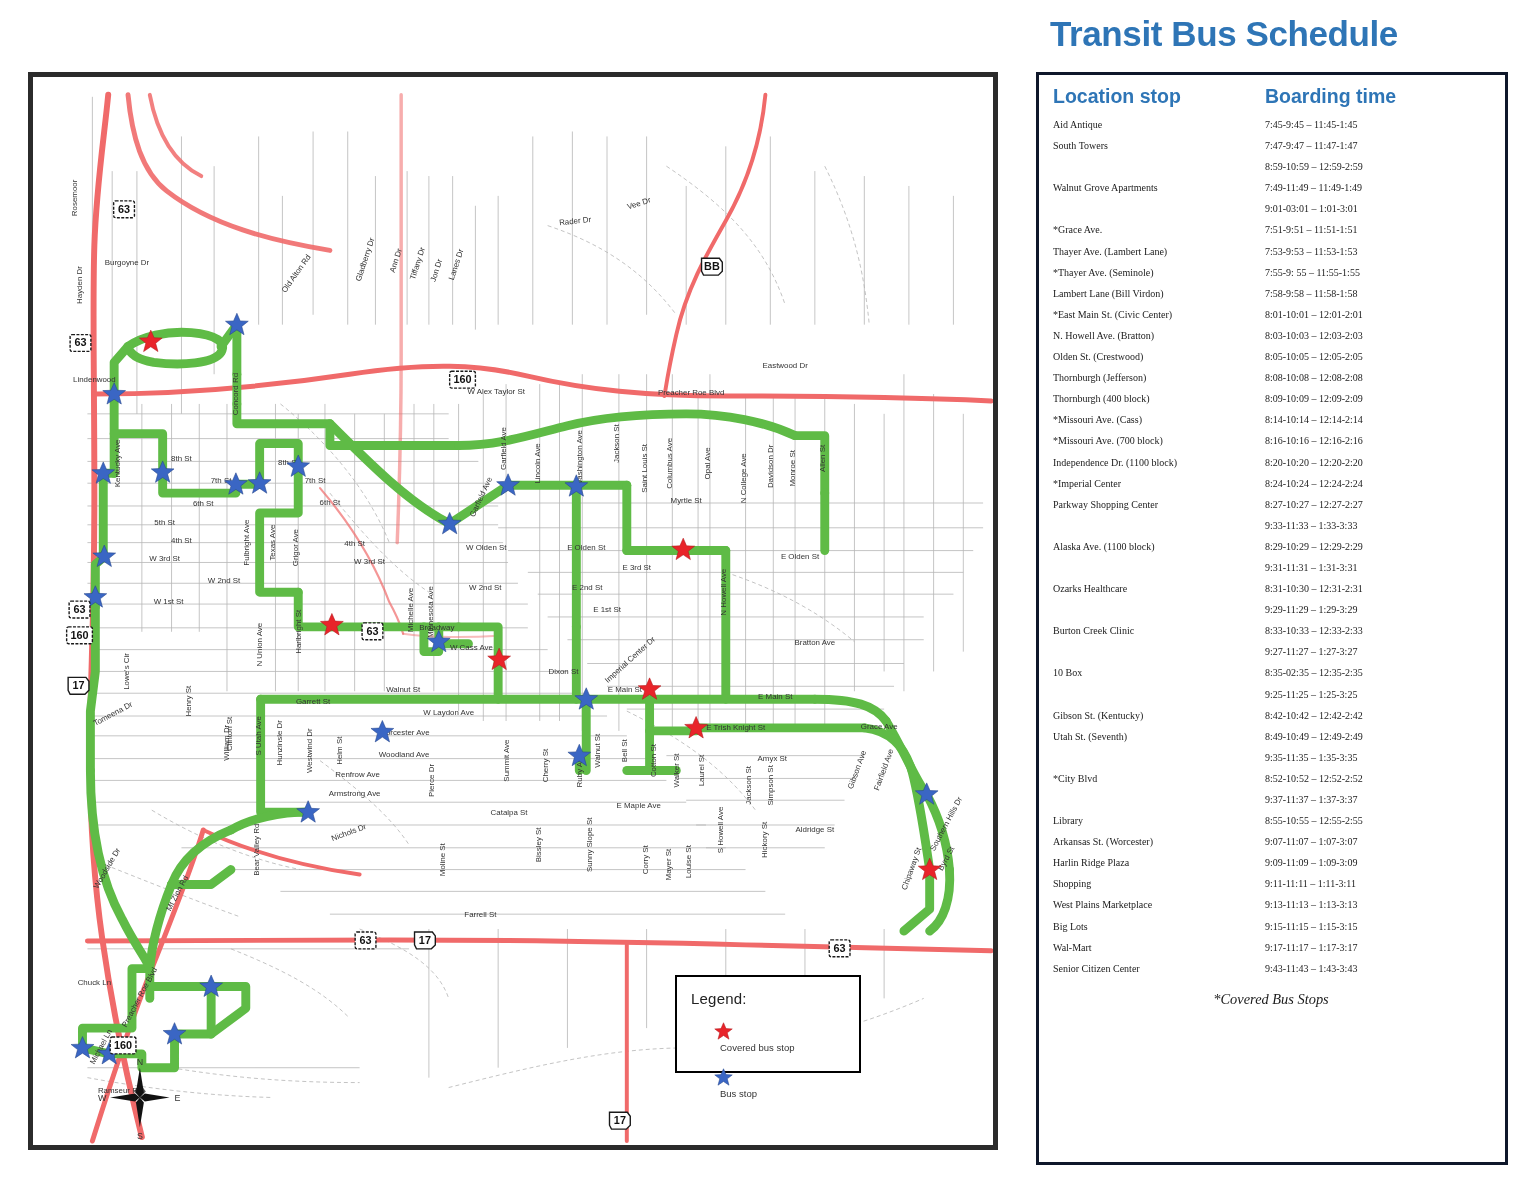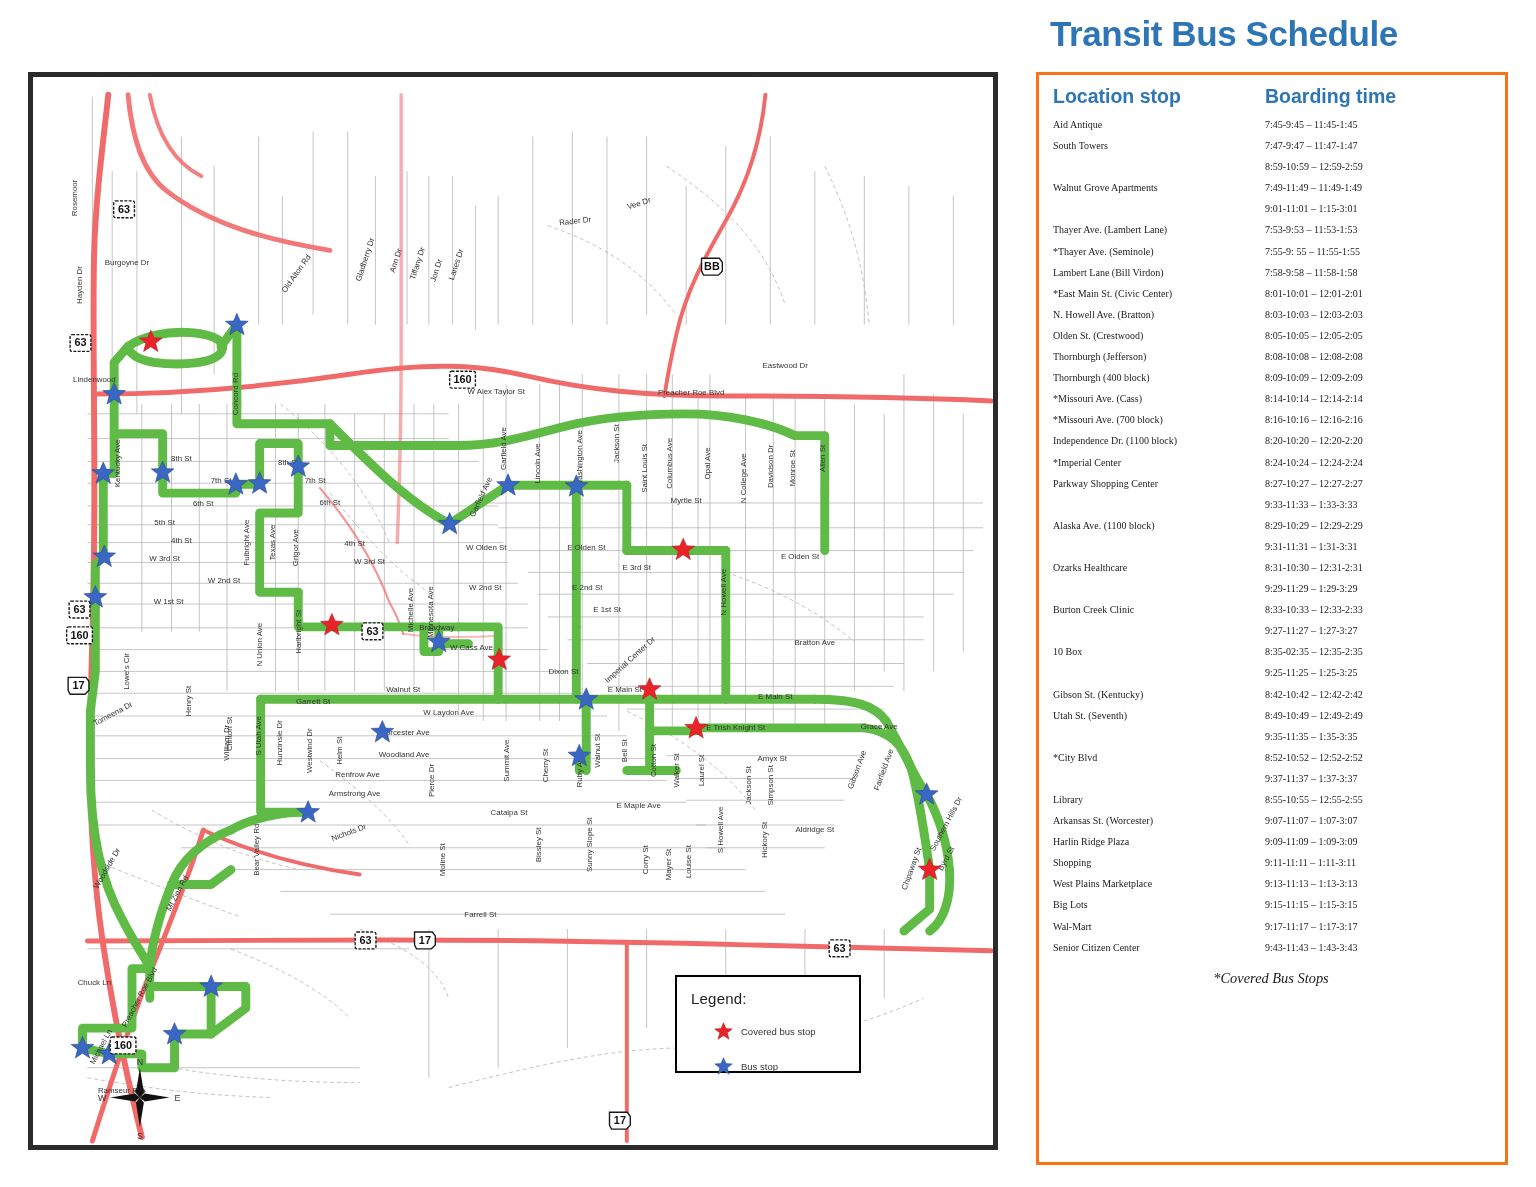--- a/index.html
+++ b/index.html
@@ -43,23 +43,24 @@
   }
   #legend-title {
     font-family: "Liberation Sans", sans-serif;
     font-size: 15px;
     color: #222;
     margin: 13px 0 5px 14px;
     letter-spacing: .2px;
   }
   .legend-row {
     display: flex;
-    align-items: center;
+    align-items: flex-start;
     margin-left: 36px;
     margin-top: 14px;
+    flex-direction: column;
   }
   .legend-star { width: 21px; height: 21px; flex: 0 0 auto; }
   .legend-label {
     font-family: "Liberation Sans", sans-serif;
     font-size: 9.5px;
     color: #333;
     margin-left: 7px;
   }
 
   
@@ -78,21 +79,21 @@
     letter-spacing: -0.4px;
     margin: 14px 0 0 18px;
     white-space: nowrap;
   }
   #schedule-box {
     position: absolute;
     left: 4px;
     top: 72px;
     width: 472px;
     height: 1093px;
-    border: 3px solid #f97316;
+    border: 3px solid #0f172a;
     box-sizing: border-box;
     background: #fff;
     padding: 10px 12px 0 14px;
   }
   #schedule-head {
     display: flex;
     font-family: "Liberation Sans", sans-serif;
     font-weight: bold;
     font-size: 19.5px;
     color: #2E75B6;
@@ -699,21 +700,25 @@
         <div class="srow">
           <div class="stop"></div>
           <div class="time">8:59-10:59 – 12:59-2:59</div>
         </div>
         <div class="srow">
           <div class="stop">Walnut Grove Apartments</div>
           <div class="time">7:49-11:49 – 11:49-1:49</div>
         </div>
         <div class="srow">
           <div class="stop"></div>
-          <div class="time">9:01-11:01 – 1:15-3:01</div>
+          <div class="time">9:01-03:01 – 1:01-3:01</div>
+        </div>
+        <div class="srow">
+          <div class="stop">*Grace Ave.</div>
+          <div class="time">7:51-9:51 – 11:51-1:51</div>
         </div>
         <div class="srow">
           <div class="stop">Thayer Ave. (Lambert Lane)</div>
           <div class="time">7:53-9:53 – 11:53-1:53</div>
         </div>
         <div class="srow">
           <div class="stop">*Thayer Ave. (Seminole)</div>
           <div class="time">7:55-9: 55 – 11:55-1:55</div>
         </div>
         <div class="srow">

